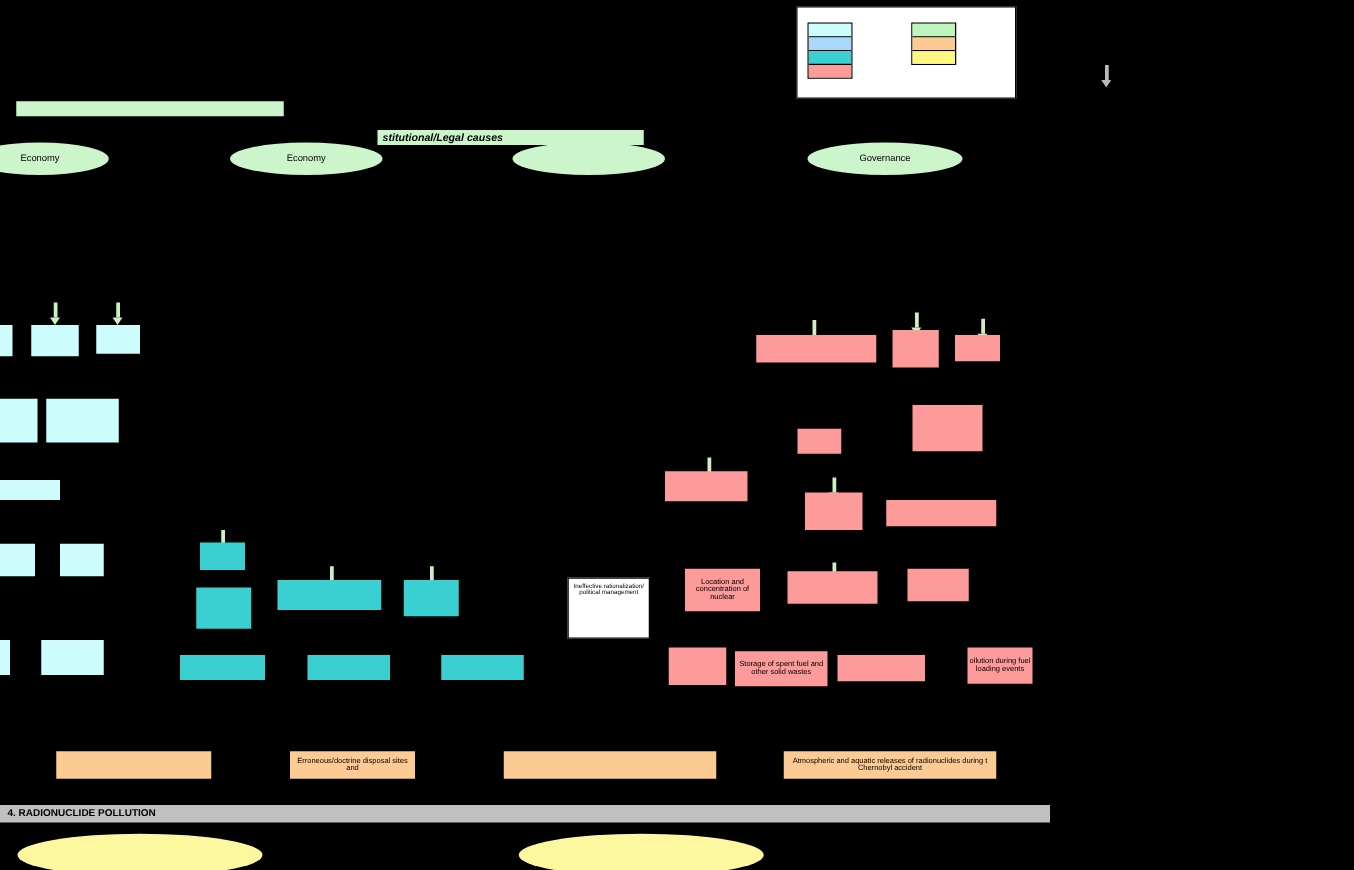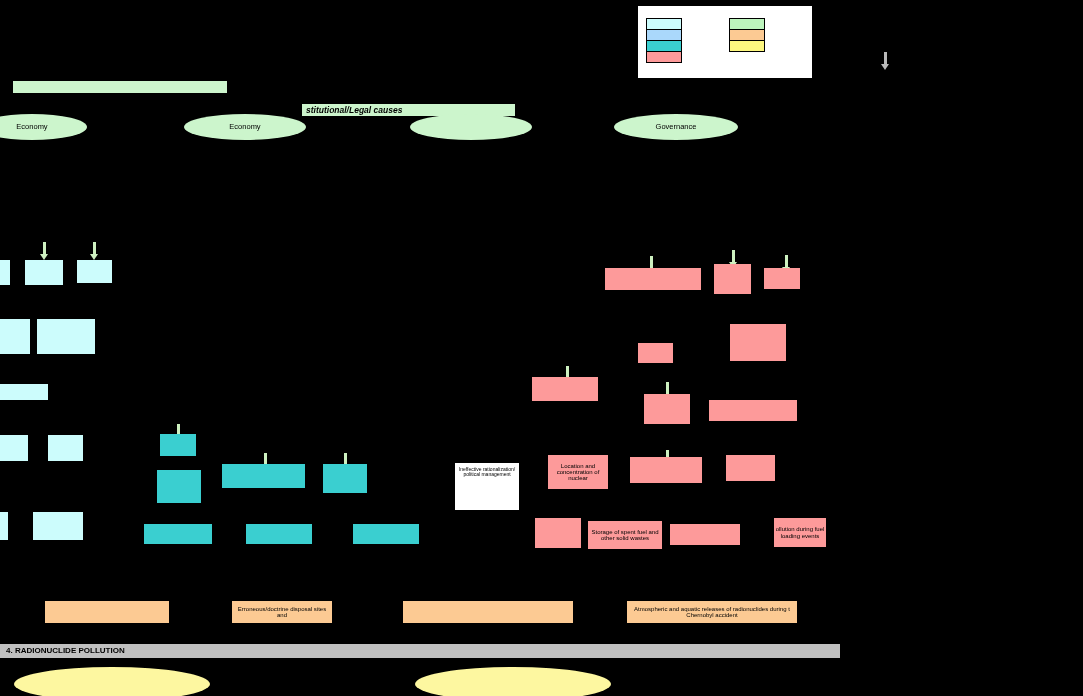--- a/index.html
+++ b/index.html
@@ -64,21 +64,21 @@
     <div class="shaft" style="height:12px;"></div>
       <div class="head" style="top:12px;"></div>
   </div>
 
   <div class="node banner" style="left:13px;top:81px;width:214px;height:12px;"></div>
   <div class="node banner" style="left:302px;top:81px;width:213px;height:12px;margin-top:23px;">stitutional/Legal causes</div>
 
   <div class="node ellipse-g" style="left:-23px;top:114px;width:110px;height:26px;">Economy</div>
   <div class="node ellipse-g" style="left:184px;top:114px;width:122px;height:26px;">Economy</div>
   <div class="node ellipse-g" style="left:410px;top:114px;width:122px;height:26px;"></div>
-  <div class="node ellipse-g" style="left:614px;top:114px;width:124px;height:26px;">Governance</div>
+  <div class="node ellipse-g" style="left:646px;top:114px;width:124px;height:26px;">Governance</div>
 
   <div class="arrow" style="left:40px;top:242px;height:18px;">
     <div class="shaft" style="height:12px;"></div>
       <div class="head" style="top:12px;"></div>
     </div>
   <div class="arrow" style="left:90px;top:242px;height:18px;">
     <div class="shaft" style="height:12px;"></div>
       <div class="head" style="top:12px;"></div>
     </div>
 

